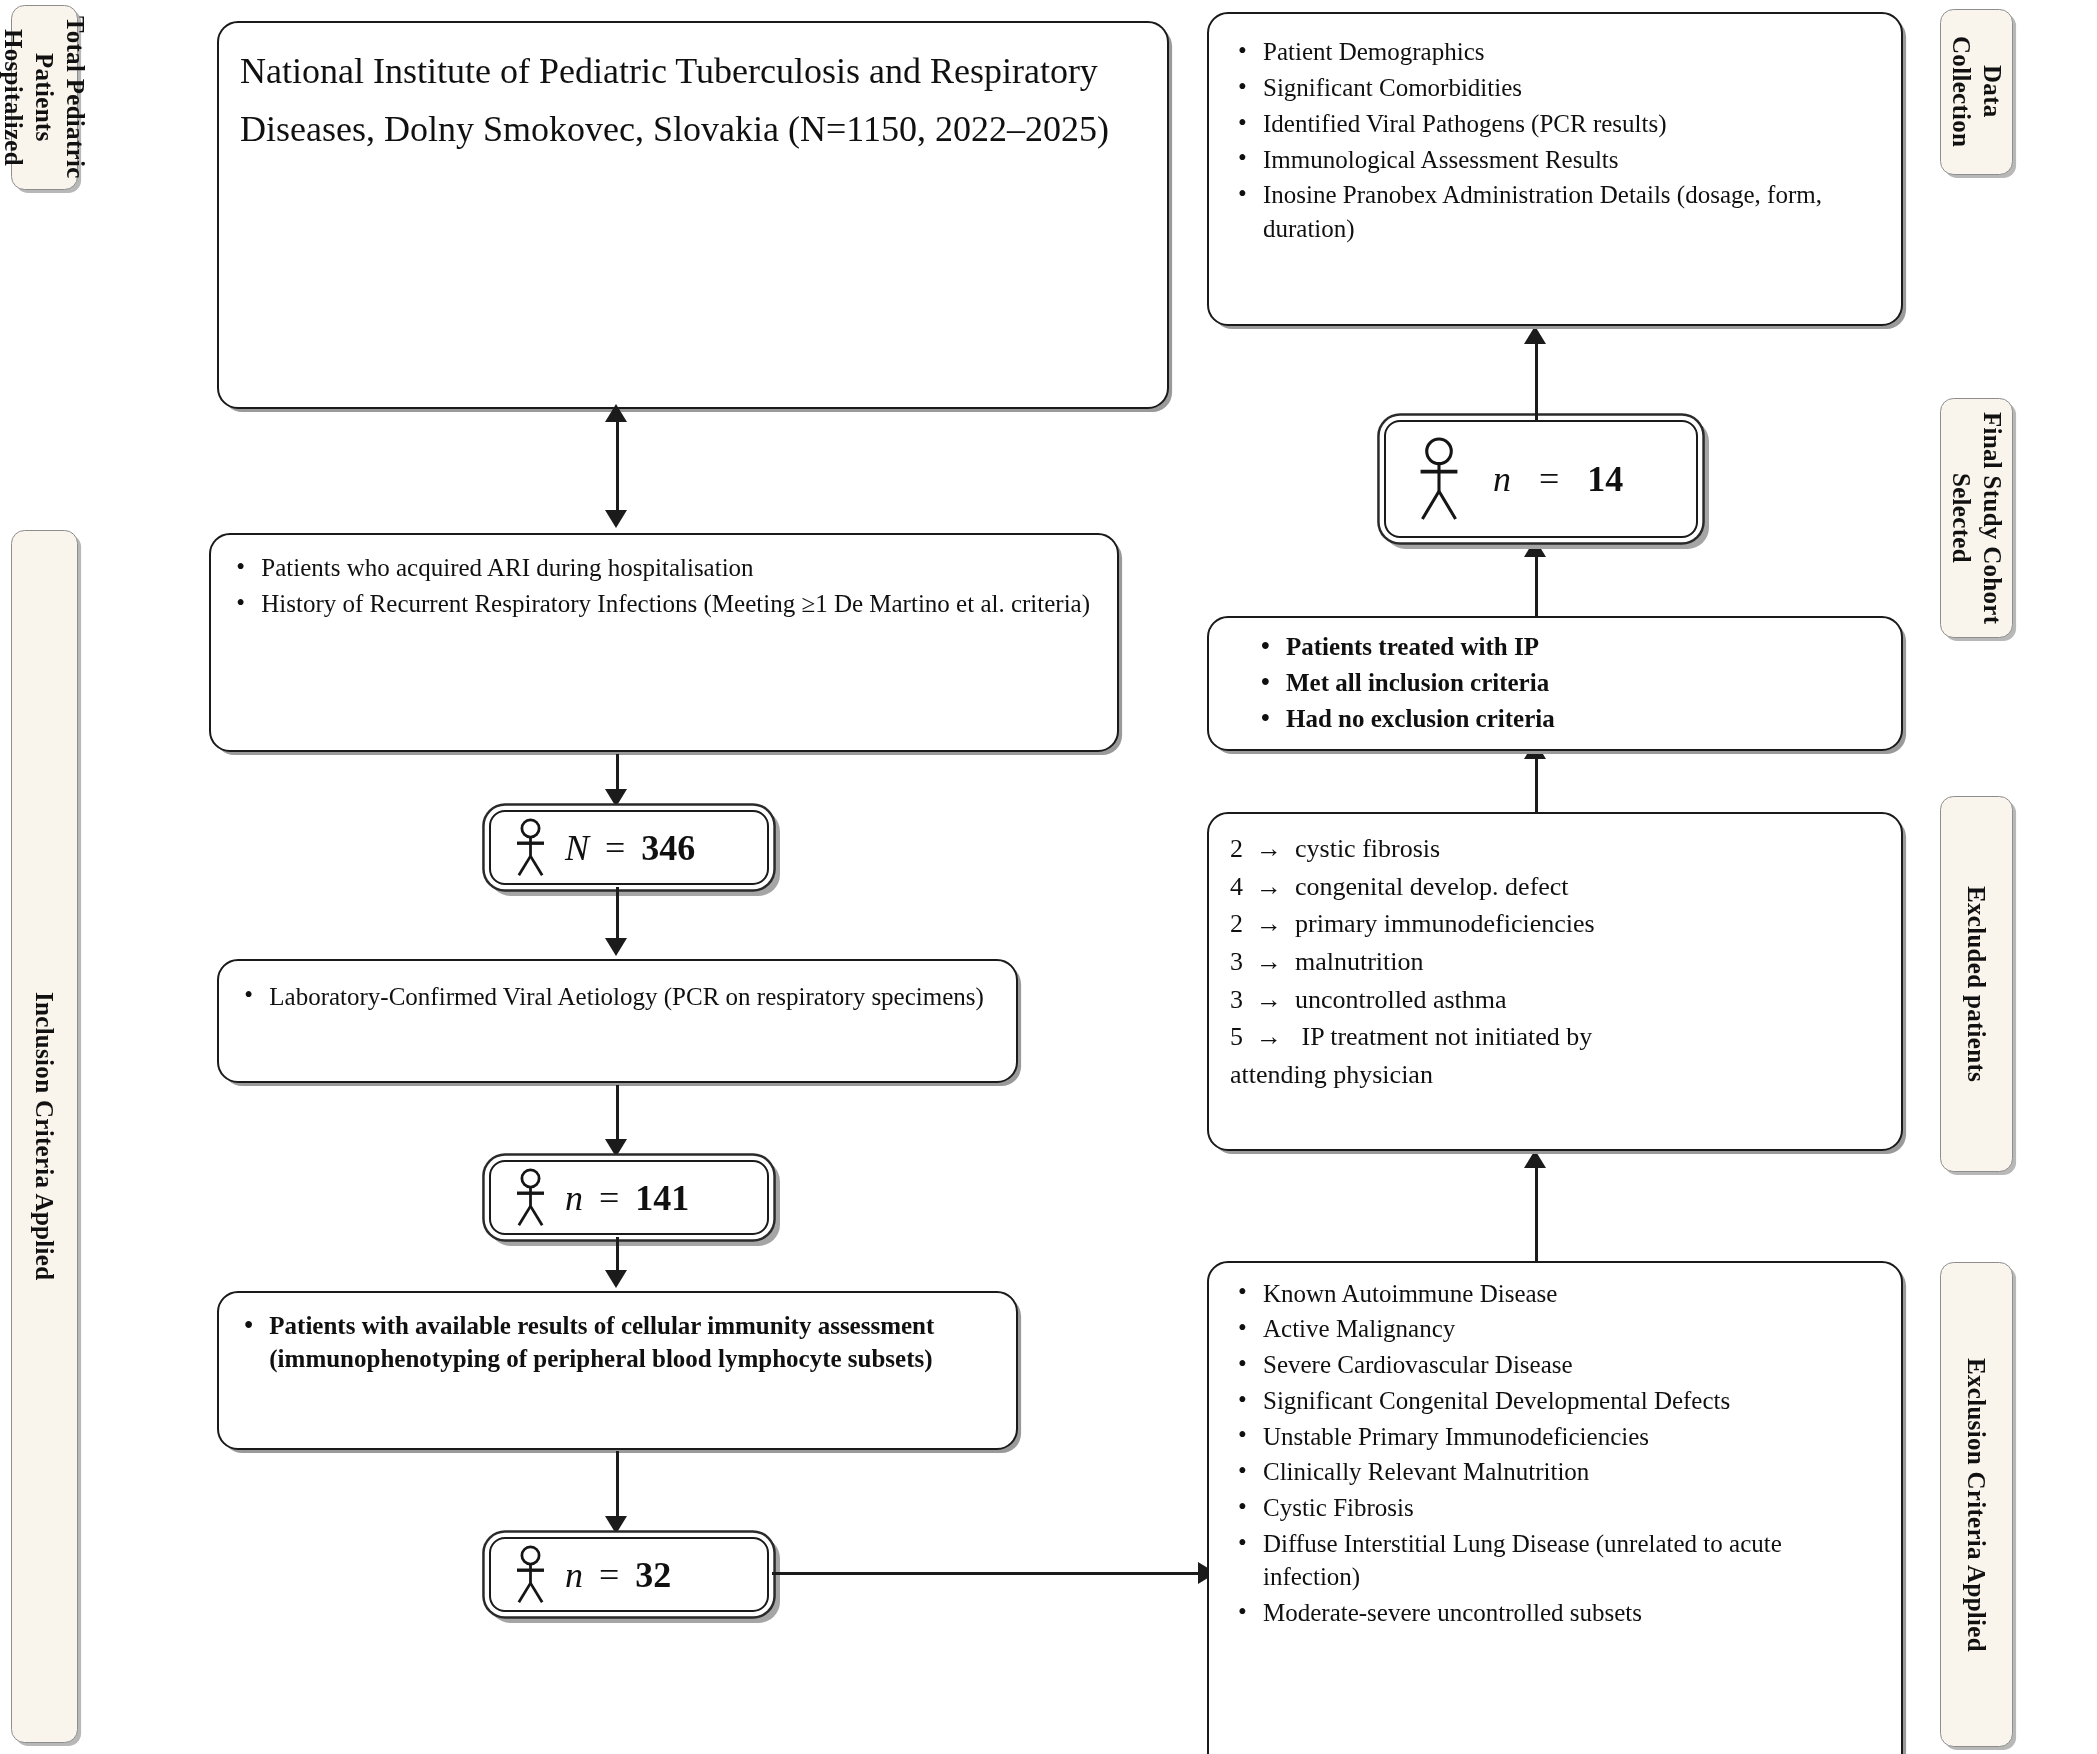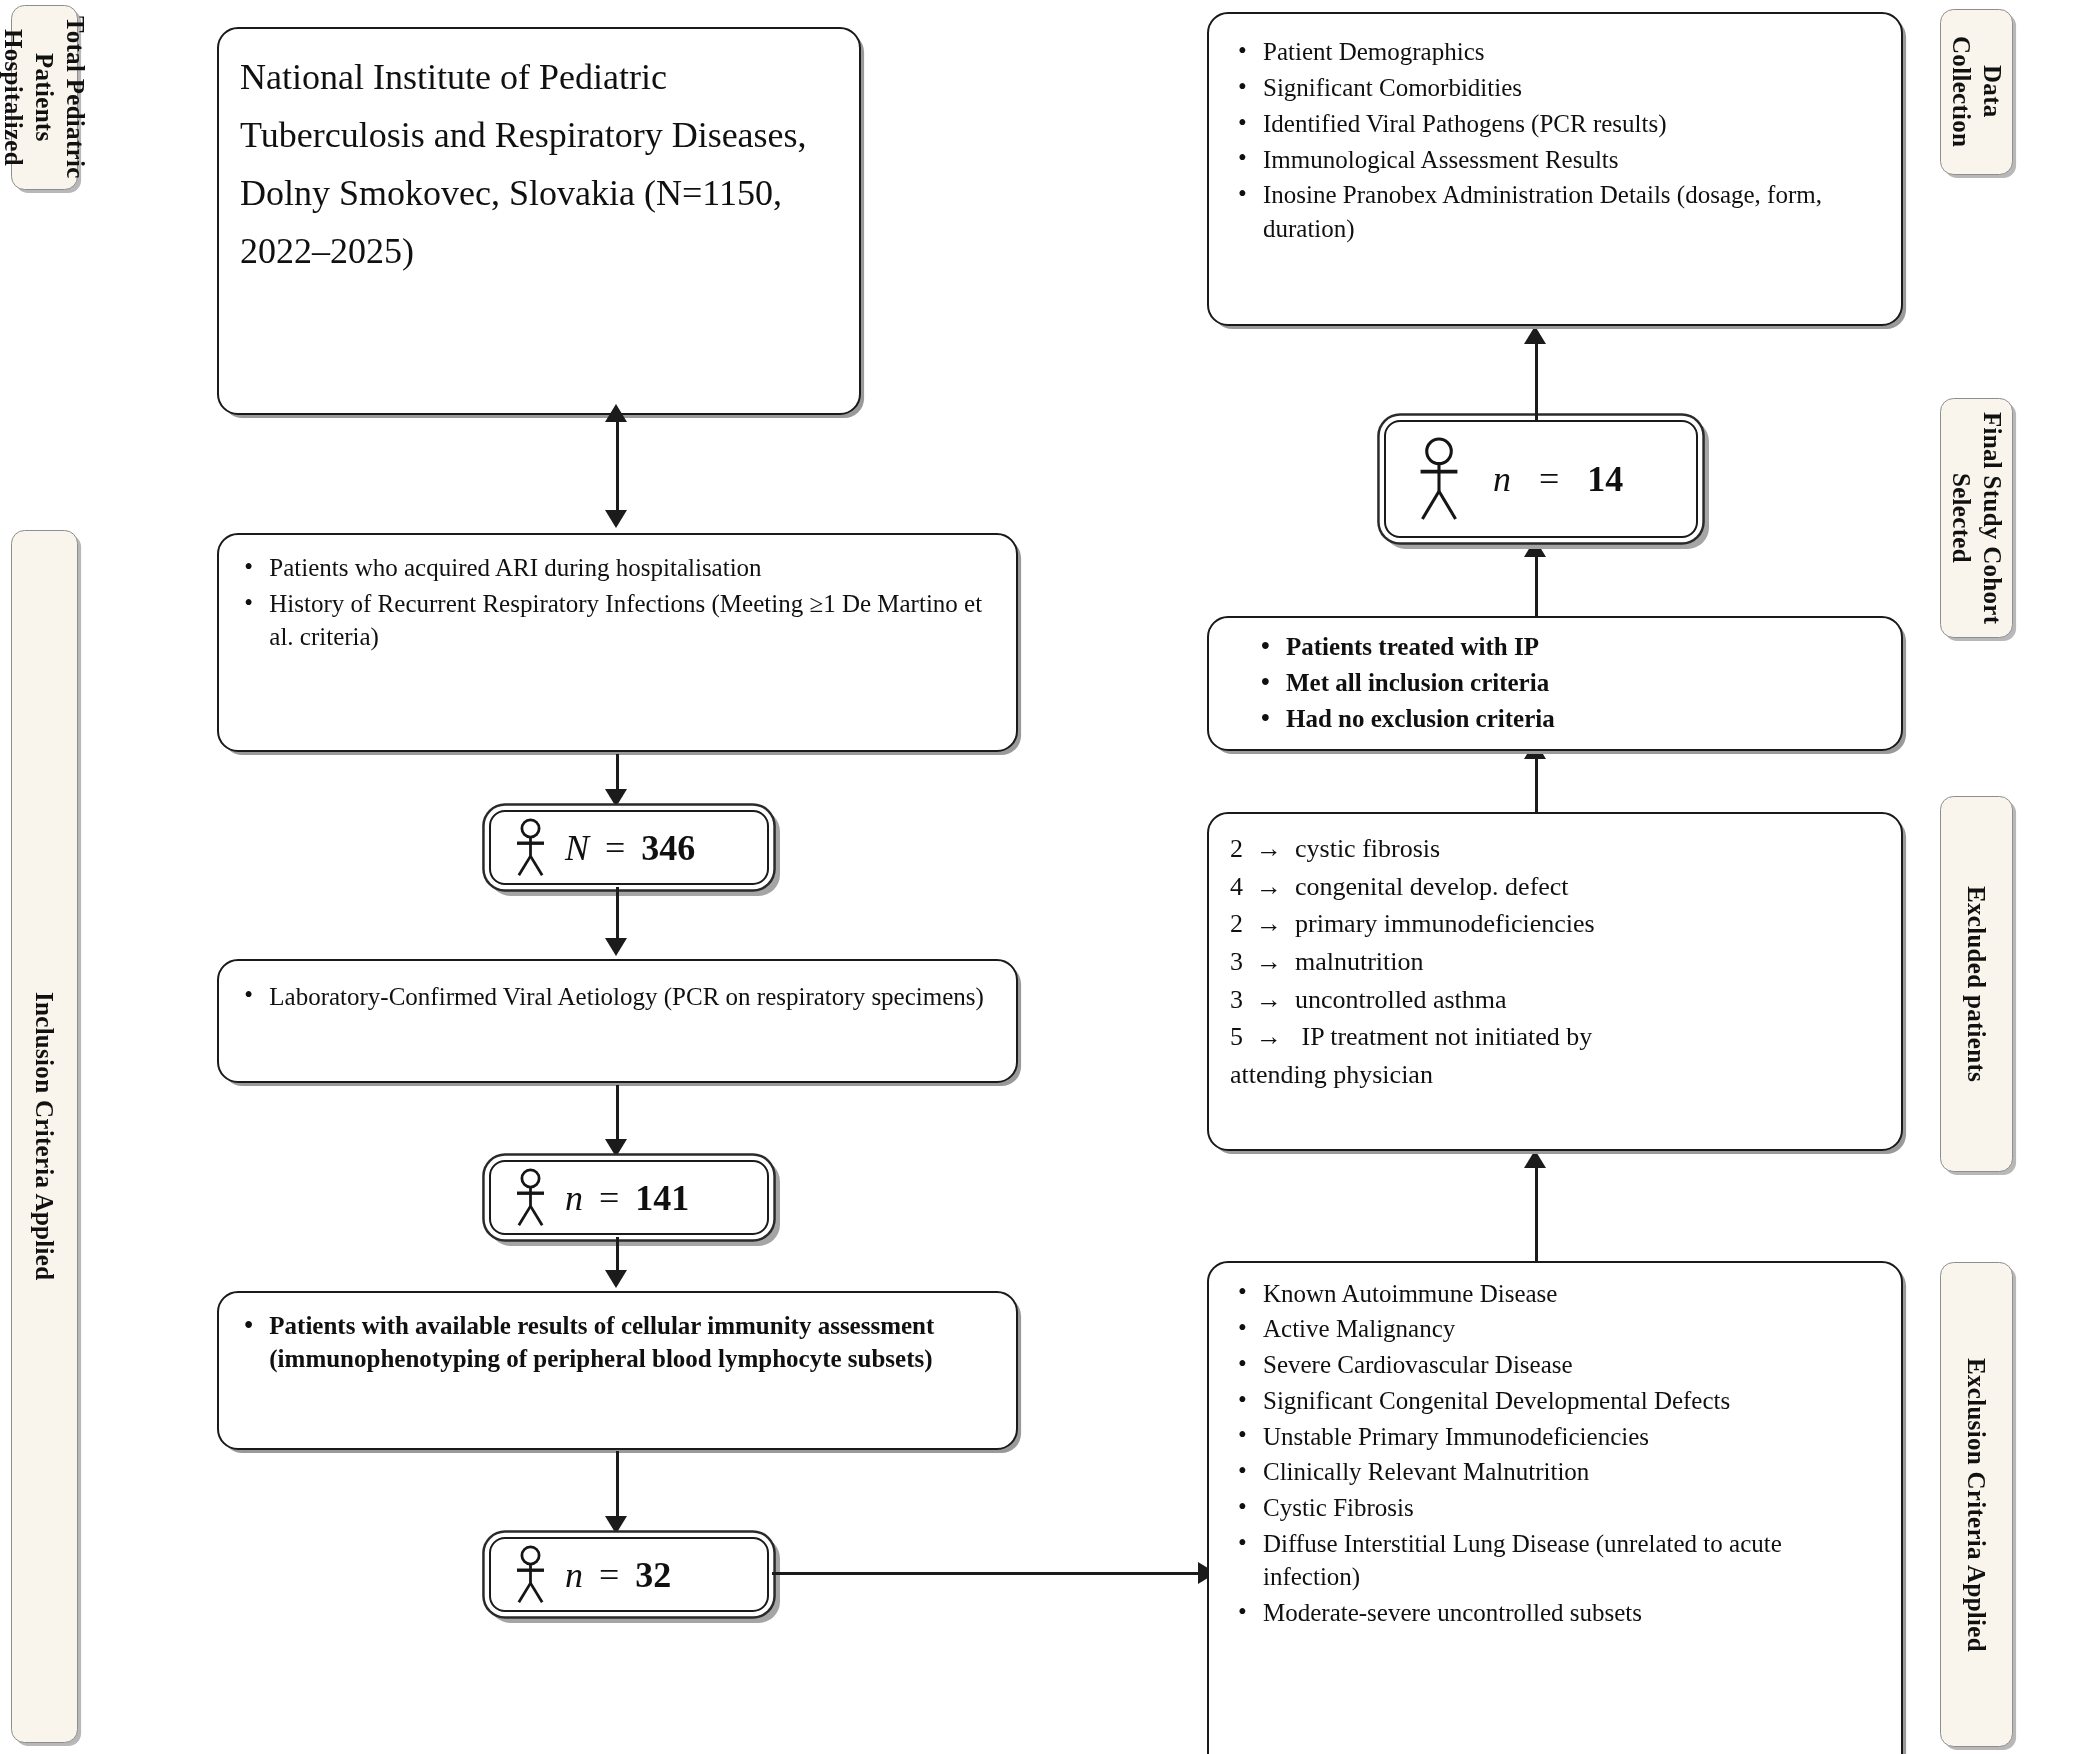--- a/index.html
+++ b/index.html
@@ -100,29 +100,29 @@
 
   <div class="stage" style="left:11px;top:5px;width:67px;height:185px;">
     <span class="vtext">Total Pediatric
 Patients Hospitalized</span>
   </div>
 
   <div class="stage" style="left:11px;top:530px;width:67px;height:1213px;">
     <span class="vtext">Inclusion Criteria Applied</span>
   </div>
 
-  <div class="box" style="left:217px;top:27px;width:644px;height:388px;">
+  <div class="box" style="left:217px;top:21px;width:952px;height:388px;">
     <div class="title-txt">National Institute of Pediatric Tuberculosis and Respiratory Diseases, Dolny Smokovec, Slovakia (N=1150, 2022–2025)</div>
   </div>
 
   <div class="ln vln" style="left:616px;top:420px;height:92px;"></div>
   <div class="arrow ar-up" style="left:605px;top:404px;"></div>
   <div class="arrow ar-down" style="left:605px;top:510px;"></div>
 
-  <div class="box" style="left:217px;top:533px;width:801px;height:219px;">
+  <div class="box" style="left:209px;top:533px;width:910px;height:219px;">
     <div class="pad">
       <ul class="bl">
         <li>Patients who acquired  ARI during hospitalisation</li>
         <li>History of Recurrent Respiratory Infections (Meeting ≥1 De Martino et al. criteria)</li>
       </ul>
     </div>
   </div>
 
   <div class="ln vln" style="left:616px;top:754px;height:39px;"></div>
   <div class="arrow ar-down" style="left:605px;top:789px;"></div>

